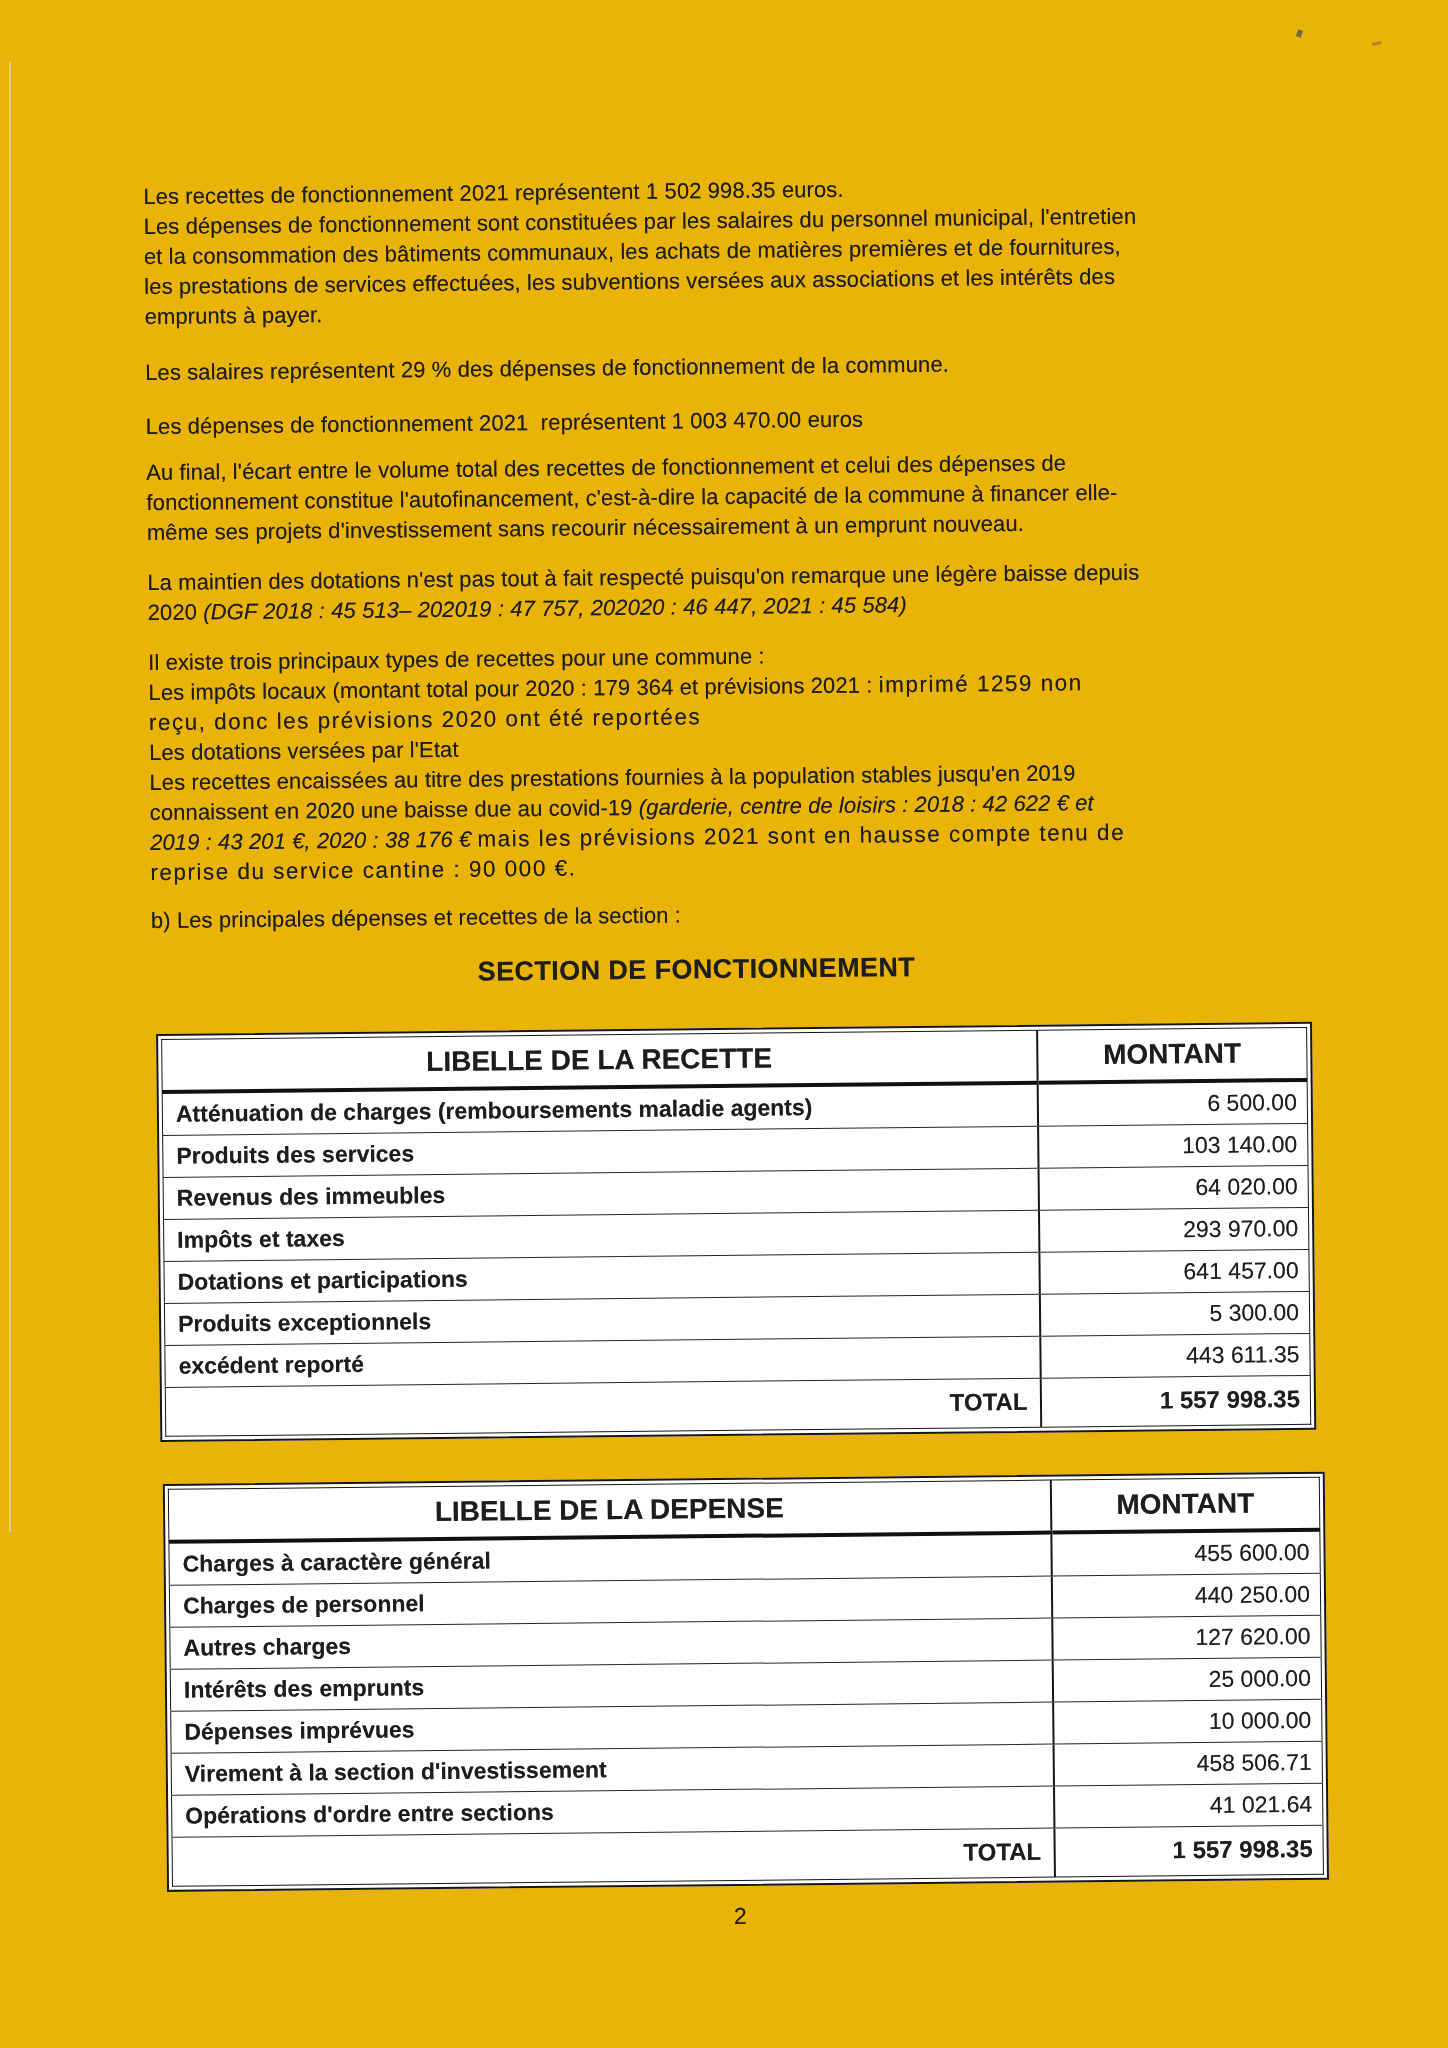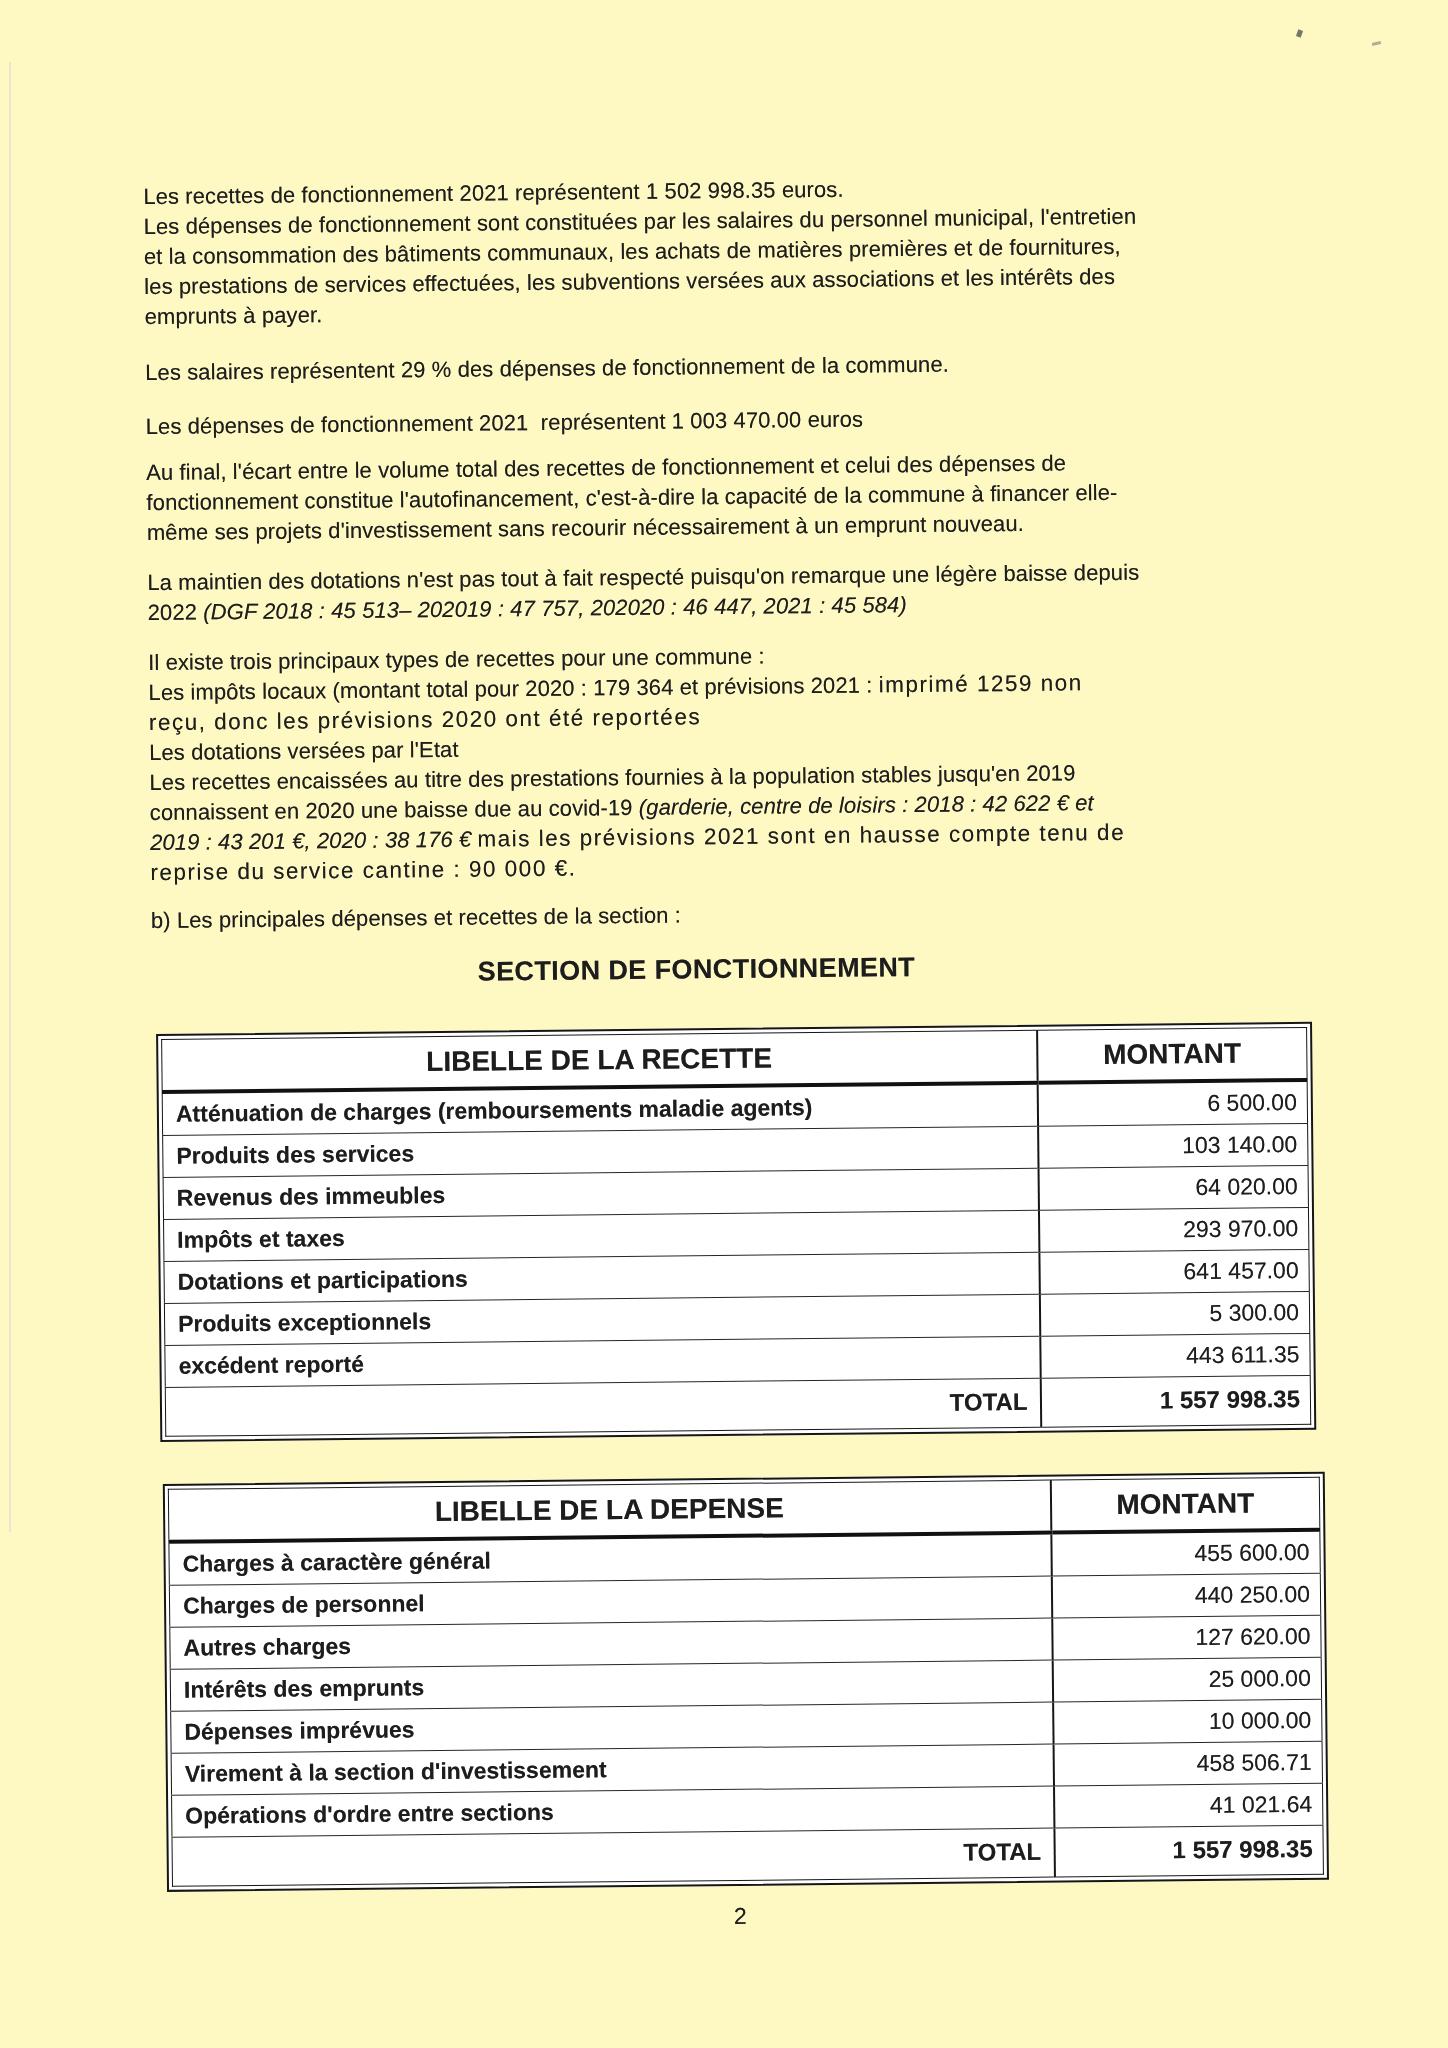--- a/index.html
+++ b/index.html
@@ -1,17 +1,17 @@
 <!DOCTYPE html>
 <html><head>
 <meta charset="utf-8">
 <style>
   html, body { margin:0; padding:0; background:#ffffff; }
   .page {
-    position:relative; width:1448px; height:2048px; background:#fef9c3;
+    position:relative; width:1448px; height:2048px; background:#eab308;
     overflow:hidden; font-family:"Liberation Sans", sans-serif; color:#1d1d1d;
   }
   .content {
     position:absolute; left:0; top:0; width:100%; height:100%;
     transform:rotate(-0.6deg); transform-origin:50% 50%;
   }
   
   .content { text-shadow:0 0 0.5px rgba(25,25,25,.55); }
 
   .para { position:absolute; left:152px; width:1175px; }
@@ -88,21 +88,21 @@
     </div>
 
     <div class="para" style="top:452px">
       <div class="line">Au final, l'écart entre le volume total des recettes de fonctionnement et celui des dépenses de</div>
       <div class="line">fonctionnement constitue l'autofinancement, c'est-à-dire la capacité de la commune à financer elle-</div>
       <div class="line">même ses projets d'investissement sans recourir nécessairement à un emprunt nouveau.</div>
     </div>
 
     <div class="para" style="top:562px">
       <div class="line">La maintien des dotations n'est pas tout à fait respecté puisqu'on remarque une légère baisse depuis</div>
-      <div class="line"><span>2022 </span><span class="it">(DGF 2018 : 45 513– 202019 : 47 757, 202020 : 46 447, 2021 : 45 584)</span></div>
+      <div class="line"><span>2020 </span><span class="it">(DGF 2018 : 45 513– 202019 : 47 757, 202020 : 46 447, 2021 : 45 584)</span></div>
     </div>
 
     <div class="para" style="top:642px">
       <div class="line">Il existe trois principaux types de recettes pour une commune :</div>
       <div class="line"><span>Les impôts locaux (montant total pour 2020 : 179 364 et prévisions 2021 : </span><span class="alt">imprimé 1259 non</span></div>
       <div class="line alt">reçu, donc les prévisions 2020 ont été reportées</div>
       <div class="line">Les dotations versées par l'Etat</div>
       <div class="line">Les recettes encaissées au titre des prestations fournies à la population stables jusqu'en 2019</div>
       <div class="line"><span>connaissent en 2020 une baisse due au covid-19 </span><span class="it">(garderie, centre de loisirs : 2018 : 42 622 € et</span></div>
       <div class="line"><span class="it">2019 : 43 201 €, 2020 : 38 176 € </span><span class="alt">mais les prévisions 2021 sont en hausse compte tenu de</span></div>

